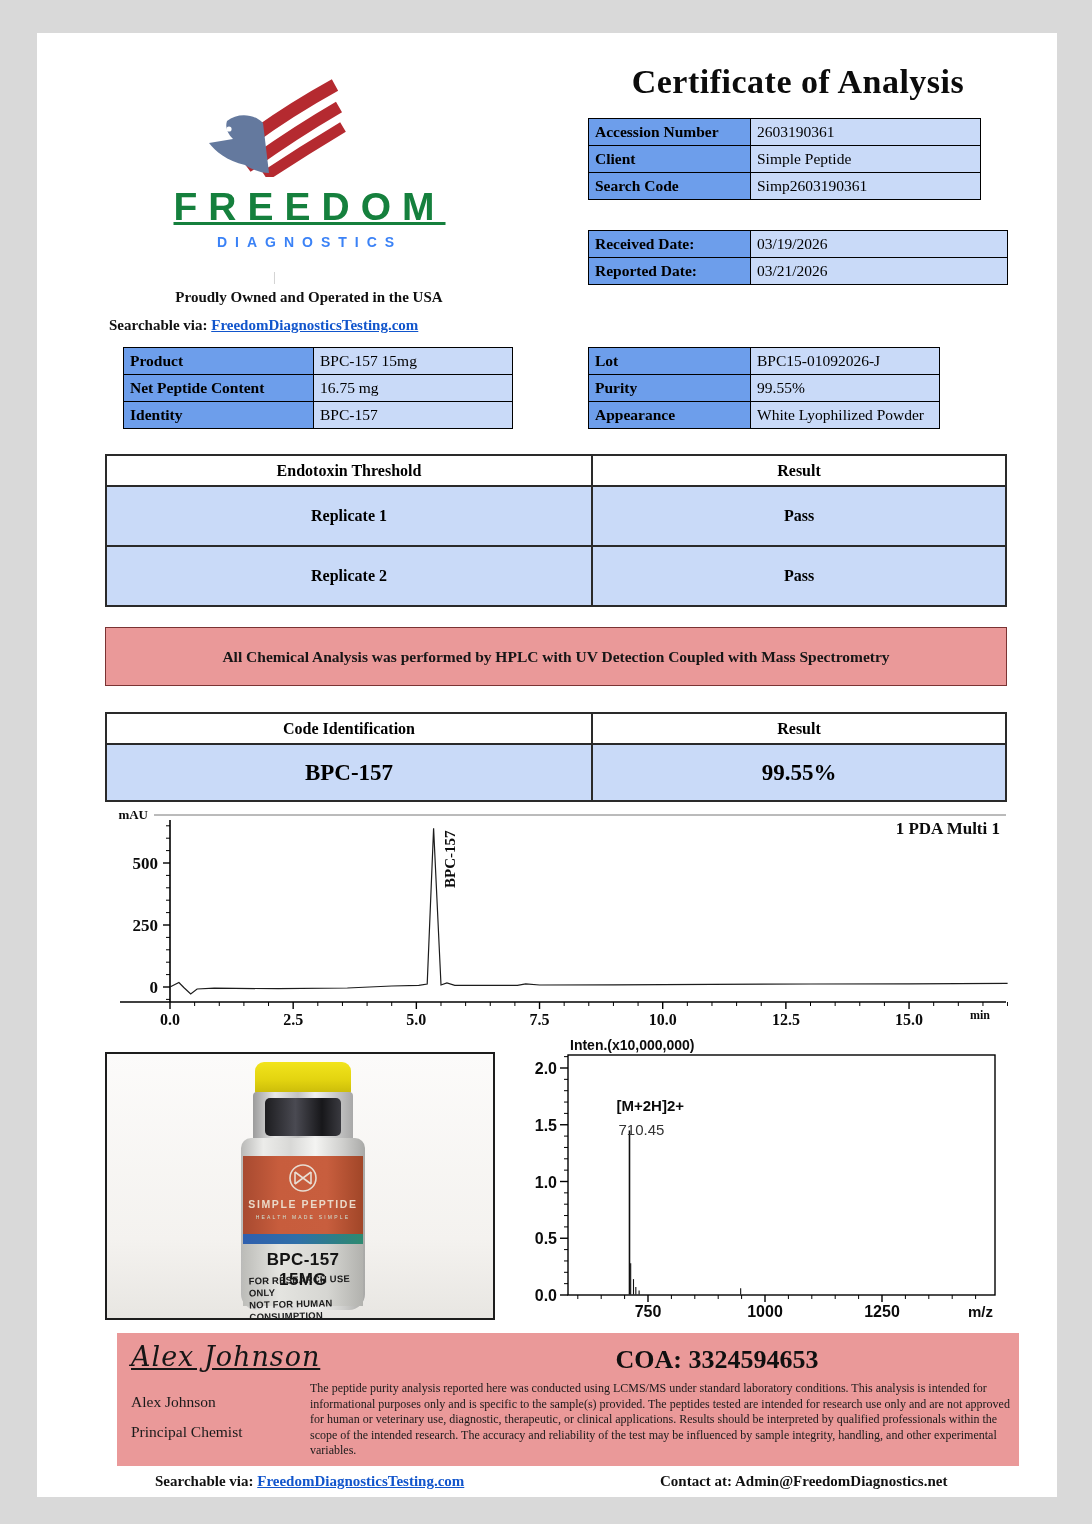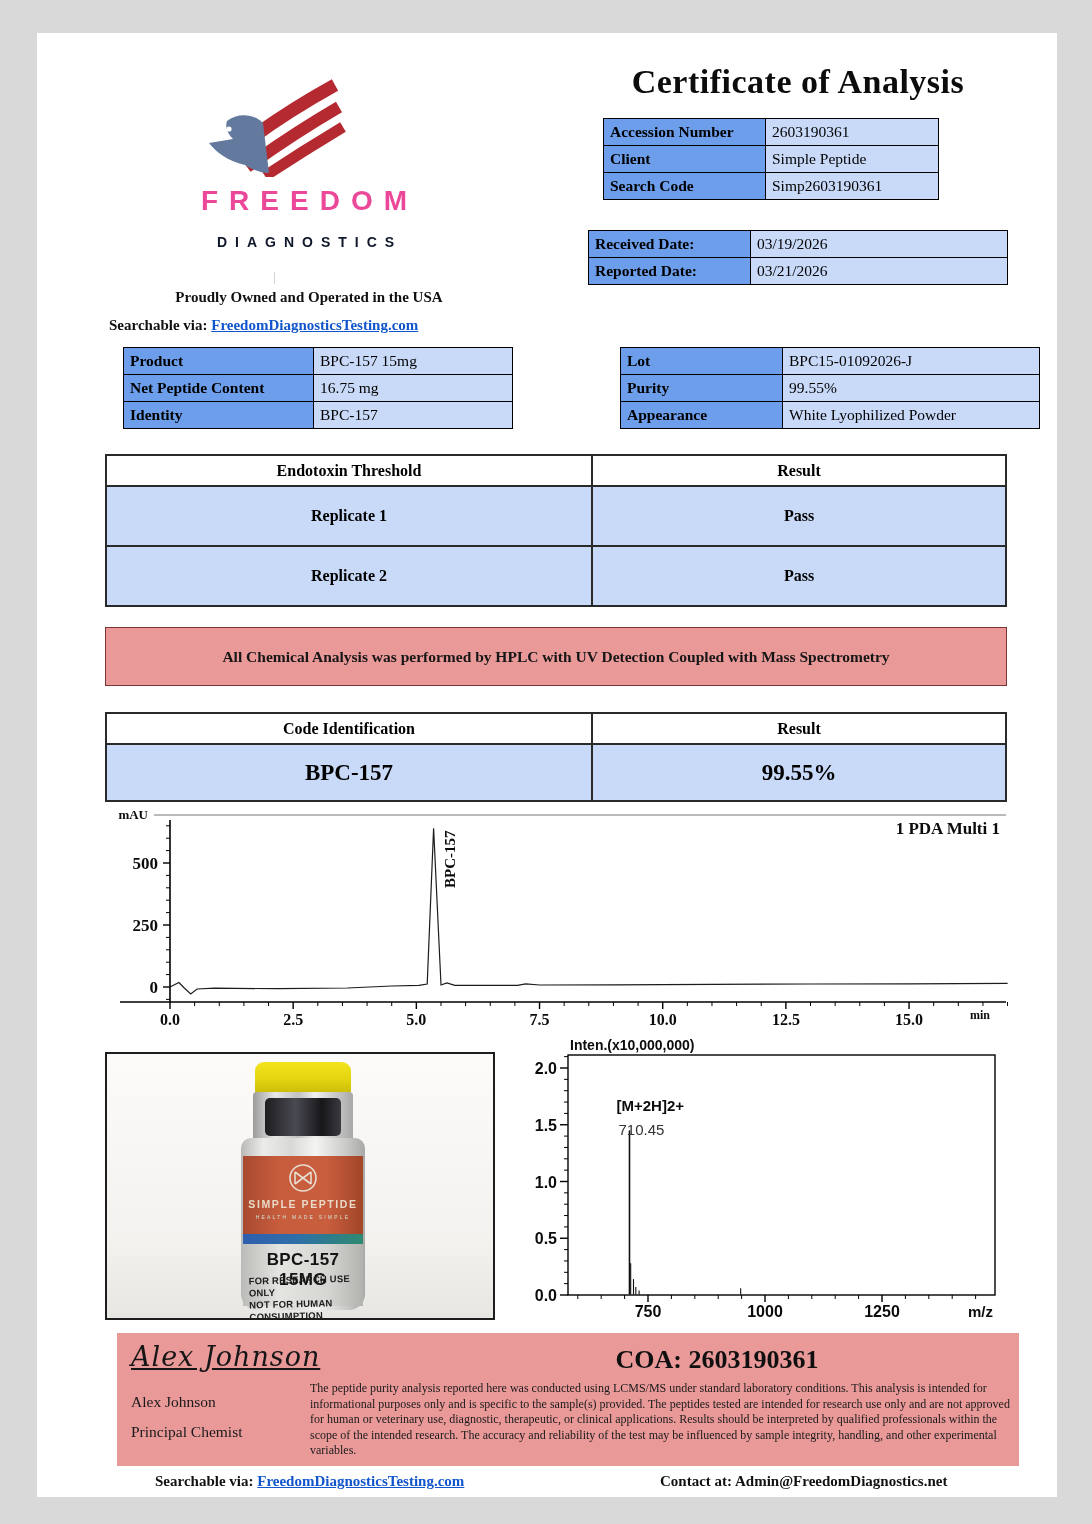--- a/index.html
+++ b/index.html
@@ -20,22 +20,22 @@
 
   
   .rt{position:absolute;border-collapse:collapse;table-layout:fixed;}
   .rt td{border:2px solid #2a2a2a;text-align:center;font-weight:bold;}
   .rt td.hd{background:#ffffff;height:27px;font-size:16px;}
   .rt td.data{background:#c9daf8;height:56px;font-size:16px;}
   .rt td.bigdata{background:#c9daf8;height:53px;font-size:23px;}
 
   .doc-title{font-size:34px;font-weight:bold;text-align:center;letter-spacing:.5px;color:#0c0c0c;}
 
-  .brand-word{font-family:"Liberation Sans",sans-serif;font-weight:700;color:#ec4899;font-size:28px;letter-spacing:11px;white-space:nowrap;}
-  .brand-sub{font-family:"Liberation Sans",sans-serif;font-weight:700;color:#0f172a;font-size:14px;letter-spacing:8px;white-space:nowrap;}
+  .brand-word{font-family:"Liberation Sans",sans-serif;font-weight:700;color:#15803d;font-size:39px;letter-spacing:11px;white-space:nowrap;text-decoration:underline;}
+  .brand-sub{font-family:"Liberation Sans",sans-serif;font-weight:700;color:#3b82f6;font-size:14px;letter-spacing:8px;white-space:nowrap;}
   .tagline{font-size:15px;font-weight:bold;color:#111;}
   .searchline{font-size:15px;font-weight:bold;color:#111;}
   .weblink{color:#1155cc;text-decoration:underline;cursor:pointer;}
   .divider-bar{color:#bdbdbd;font-size:13px;}
 
   .banner{
     background:#ea9999;border:1px solid #7a3333;
     text-align:center;font-weight:bold;font-size:15.5px;color:#161616;
     display:flex;align-items:center;justify-content:center;
   }
@@ -81,21 +81,21 @@
   <div class="abs brand-sub" style="left:100px;top:201px;width:345px;text-align:center;">DIAGNOSTICS</div>
   <div class="abs divider-bar" style="left:236px;top:236px;">|</div>
   <div class="abs tagline" style="left:62px;top:256px;width:420px;text-align:center;">Proudly Owned and Operated in the USA</div>
   <div class="abs searchline" style="left:72px;top:284px;white-space:nowrap;">
     <span>Searchable via:</span>
     <span class="weblink">FreedomDiagnosticsTesting.com</span>
   </div>
 
   <div class="abs doc-title" style="left:551px;top:30px;width:420px;">Certificate of Analysis</div>
 
-  <table class="kv" style="left:566px;top:85px;width:336px;border-radius:13px;">
+  <table class="kv" style="left:551px;top:85px;width:393px;border-radius:13px;">
     <colgroup>
         <col style="width:162px">
         <col>
       </colgroup>
     <tbody>
         <tr>
       <td class="lbl">Accession Number</td>
       <td class="val">2603190361</td>
     </tr>
     <tr>
@@ -140,21 +140,21 @@
       <td class="lbl">Net Peptide Content</td>
       <td class="val">16.75 mg</td>
     </tr>
     <tr>
       <td class="lbl">Identity</td>
       <td class="val">BPC-157</td>
     </tr>
   </tbody>
     </table>
 
-  <table class="kv" style="left:551px;top:314px;width:420px;margin-left:32px;">
+  <table class="kv" style="left:551px;top:314px;width:352px;">
     <colgroup>
         <col style="width:162px">
         <col>
       </colgroup>
     <tbody>
         <tr>
       <td class="lbl">Lot</td>
       <td class="val">BPC15-01092026-J</td>
     </tr>
     <tr>
@@ -364,21 +364,21 @@
         <line x1="102.832" y1="256.5" x2="102.832" y2="249.055" stroke="#101010" stroke-width="1.1"></line>
         <line x1="106.108" y1="256.5" x2="106.108" y2="252.46" stroke="#101010" stroke-width="1.1"></line>
         <line x1="207.664" y1="256.5" x2="207.664" y2="250.19" stroke="#101010" stroke-width="1.1"></line>
         <text x="83.49060000000003" y="73" text-anchor="start" font-size="15" font-weight="bold" fill="#0b0b0b" class="sans">[M+2H]2+</text>
         <text x="85.49060000000003" y="97" text-anchor="start" font-size="15" font-weight="normal" fill="#333" class="sans">710.45</text>
       </svg>
   </div>
 
   <div class="abs sig-footer" style="left:68px;top:1300px;width:902px;height:133px;">
     <div class="abs signature" style="left:14px;top:8px;">Alex Johnson</div>
-    <div class="abs coa-label" style="left:350px;top:12px;width:500px;">COA: 2603190361</div>
+    <div class="abs coa-label" style="left:350px;top:12px;width:500px;">COA: 3324594653</div>
     <div class="abs signer" style="left:14px;top:60px;">Alex Johnson</div>
     <div class="abs signer" style="left:14px;top:90px;">Principal Chemist</div>
     <div class="abs disclaimer" style="left:193px;top:48px;width:700px;">The peptide purity analysis reported here was conducted using LCMS/MS under standard laboratory conditions. This analysis is intended for informational purposes only and is specific to the sample(s) provided. The peptides tested are intended for research use only and are not approved for human or veterinary use, diagnostic, therapeutic, or clinical applications. Results should be interpreted by qualified professionals within the scope of the intended research. The accuracy and reliability of the test may be influenced by sample integrity, handling, and other experimental variables.</div>
   </div>
 
   <div class="abs footer-links" style="left:118px;top:1440px;white-space:nowrap;">
     <span>Searchable via:</span>
     <span class="weblink">FreedomDiagnosticsTesting.com</span>
   </div>
   <div class="abs footer-links" style="left:623px;top:1440px;white-space:nowrap;">Contact at: Admin@FreedomDiagnostics.net</div>

